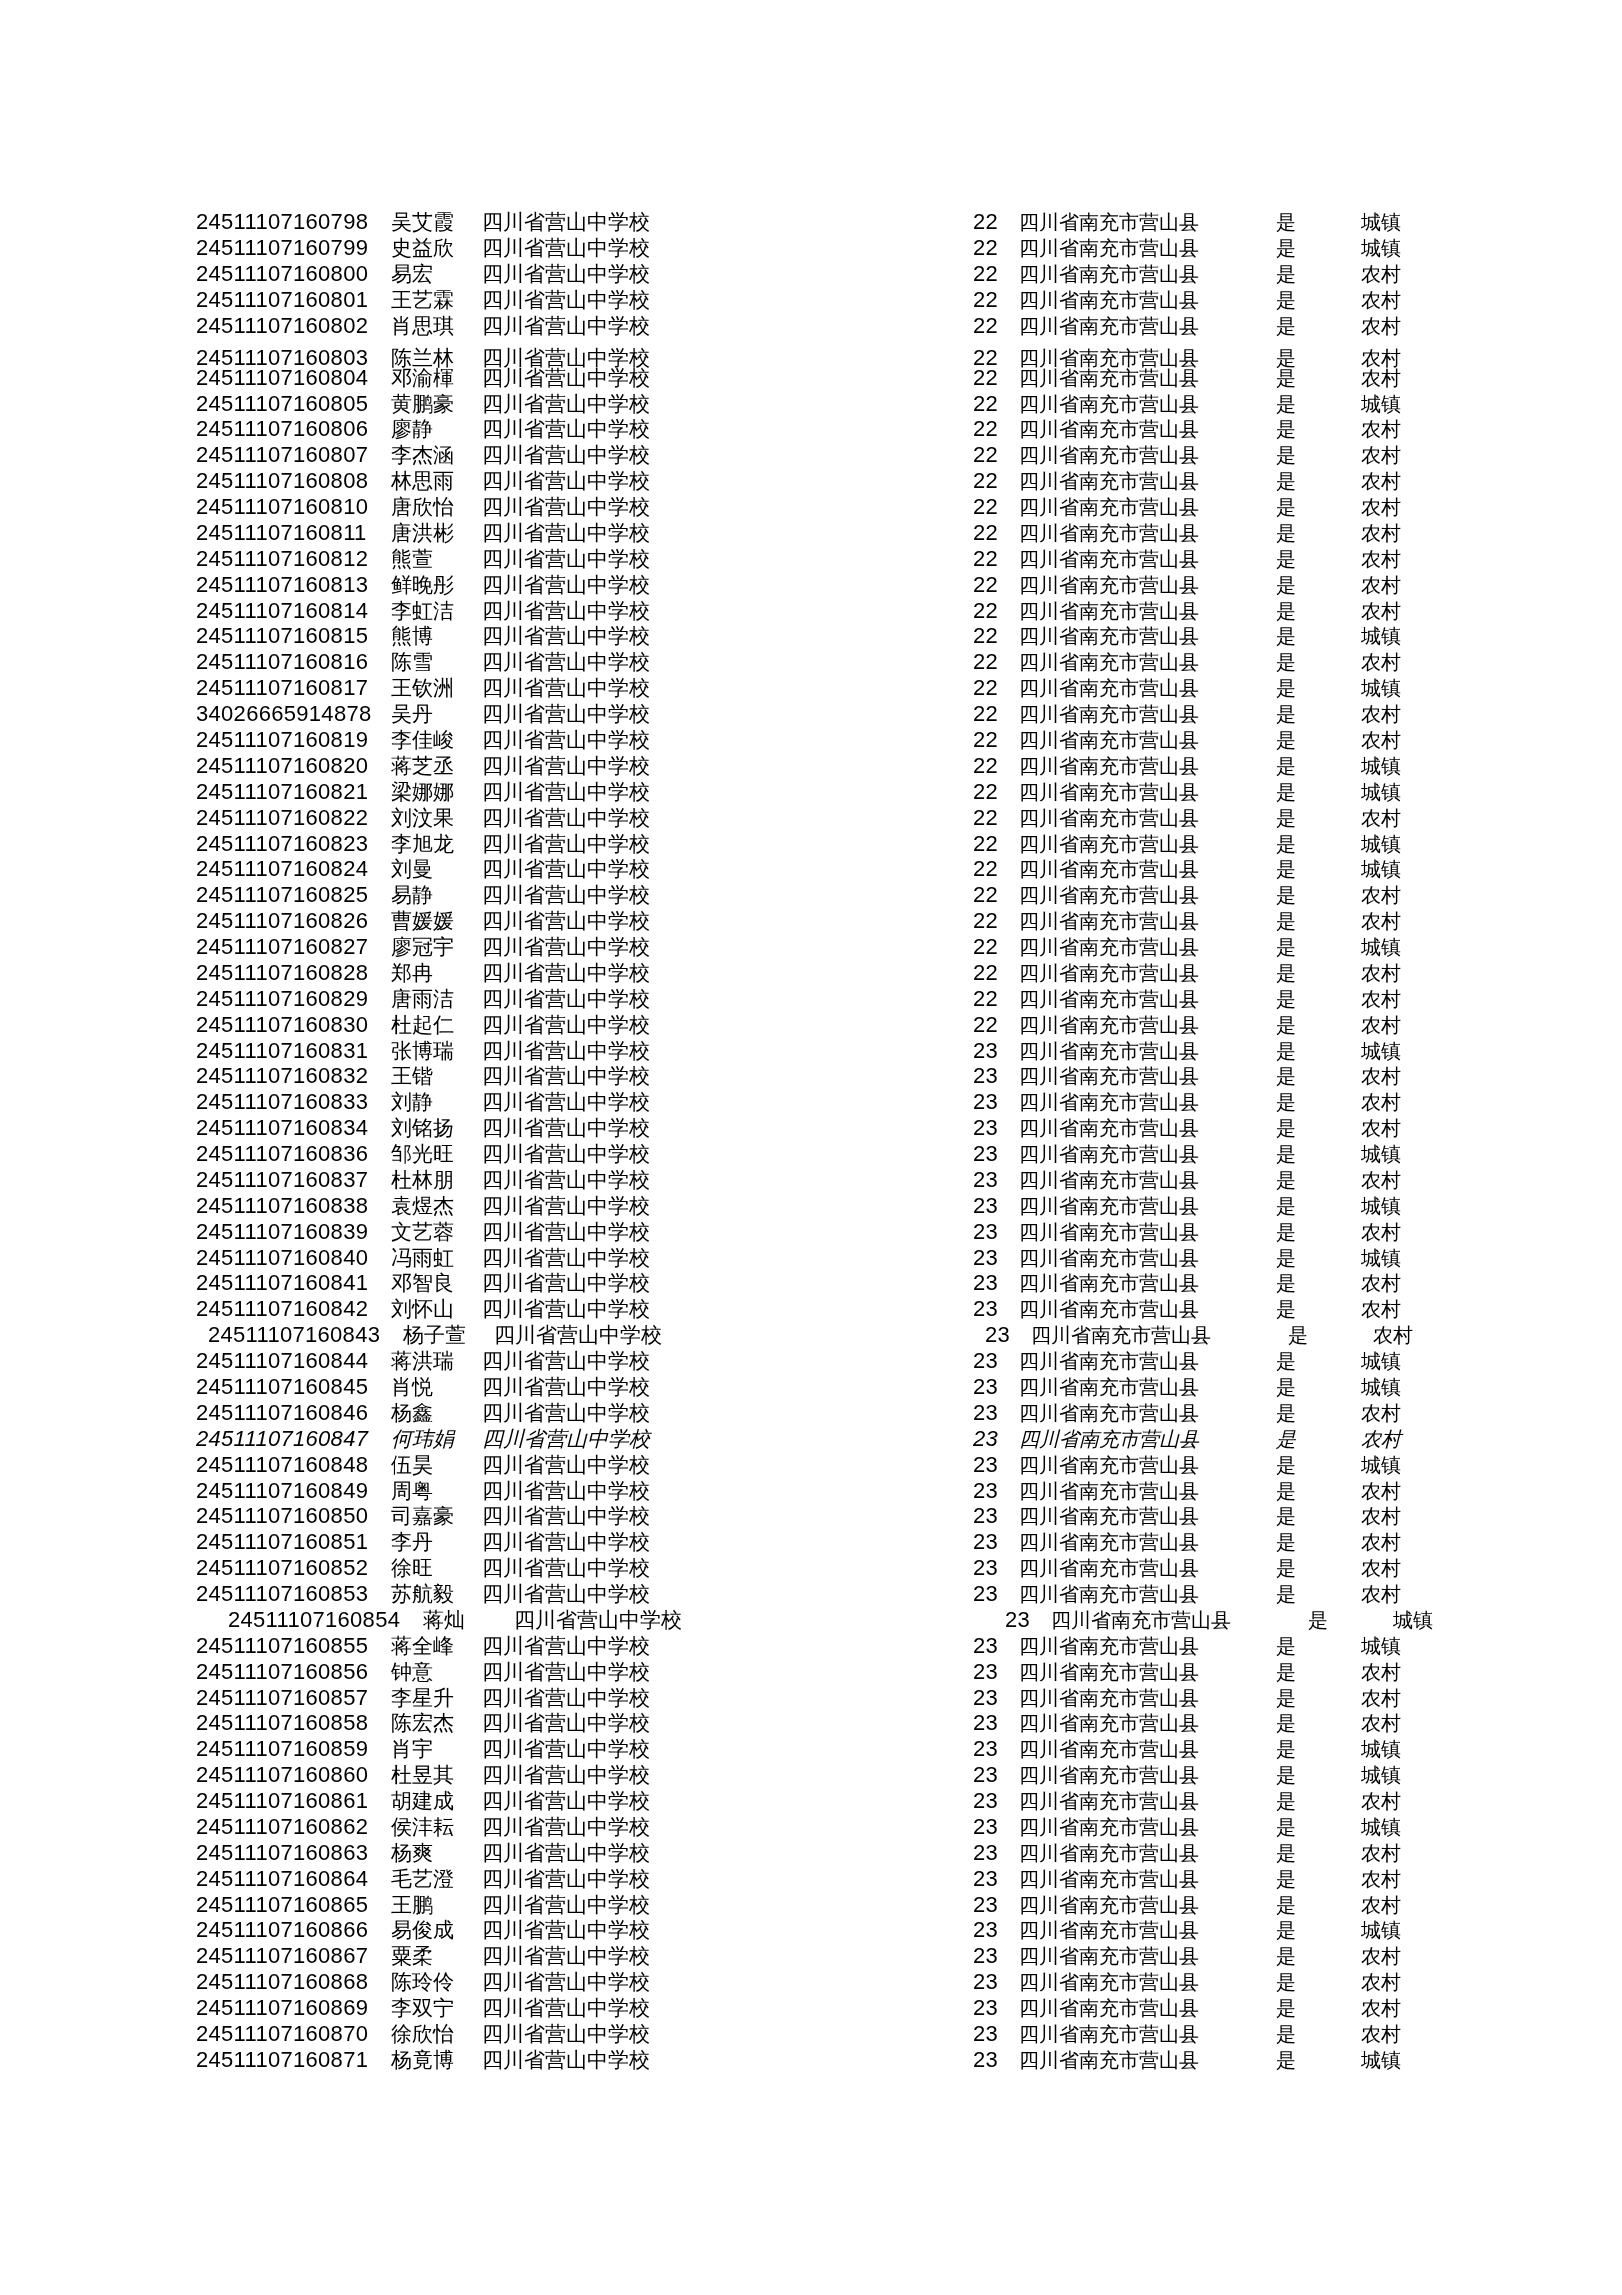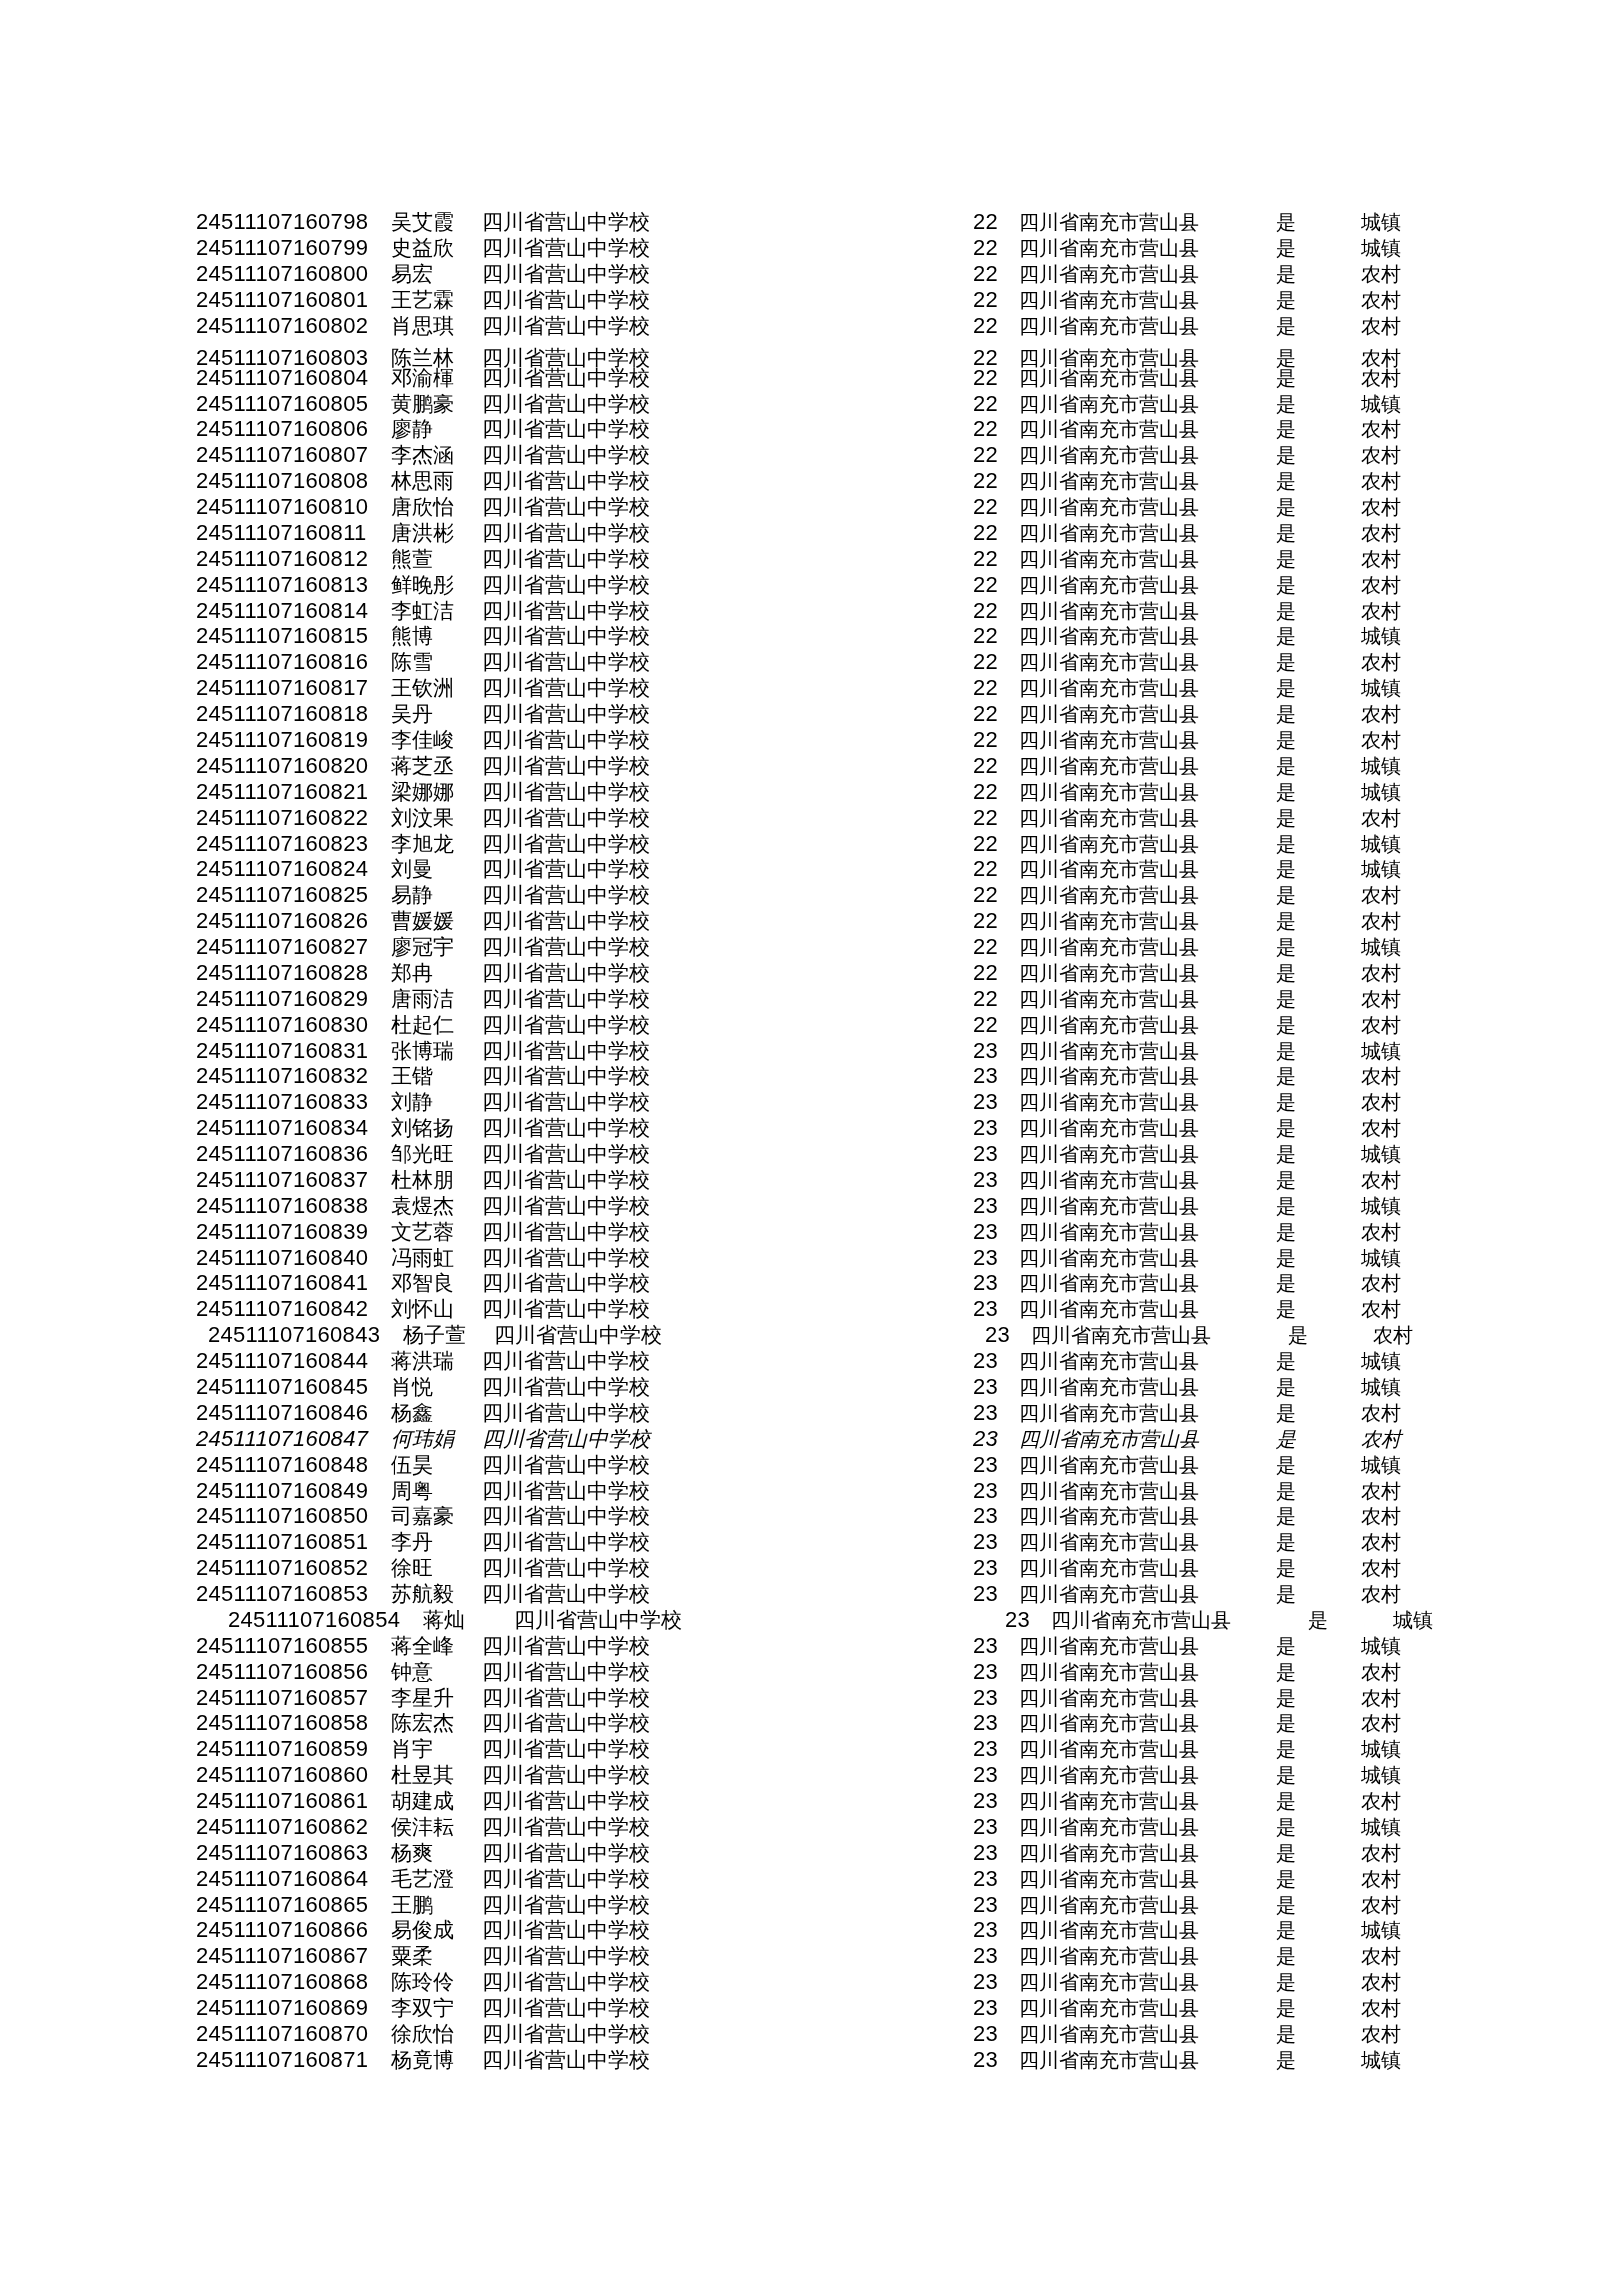--- a/index.html
+++ b/index.html
@@ -193,21 +193,21 @@
       <div class="row" style="top: 675px;">
     <span class="cell num c-id">24511107160817</span>
     <span class="cell cjk c-name">王钦洲</span>
     <span class="cell cjk c-school">四川省营山中学校</span>
     <span class="cell num c-age">22</span>
     <span class="cell cjk c-loc">四川省南充市营山县</span>
     <span class="cell cjk c-yes">是</span>
     <span class="cell cjk c-res">城镇</span>
   </div>
       <div class="row" style="top: 701px;">
-    <span class="cell num c-id">24511107160818</span>
+    <span class="cell num c-id">34026665914878</span>
     <span class="cell cjk c-name">吴丹</span>
     <span class="cell cjk c-school">四川省营山中学校</span>
     <span class="cell num c-age">22</span>
     <span class="cell cjk c-loc">四川省南充市营山县</span>
     <span class="cell cjk c-yes">是</span>
     <span class="cell cjk c-res">农村</span>
   </div>
       <div class="row" style="top: 727px;">
     <span class="cell num c-id">24511107160819</span>
     <span class="cell cjk c-name">李佳峻</span>

